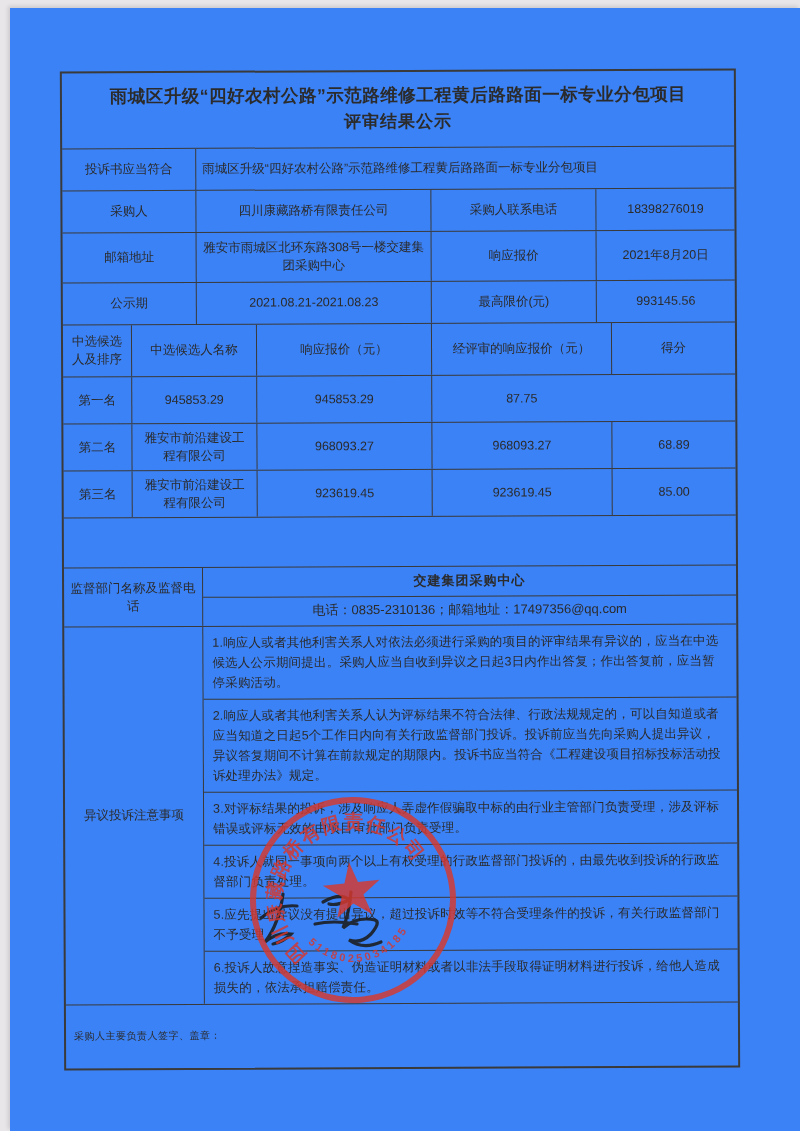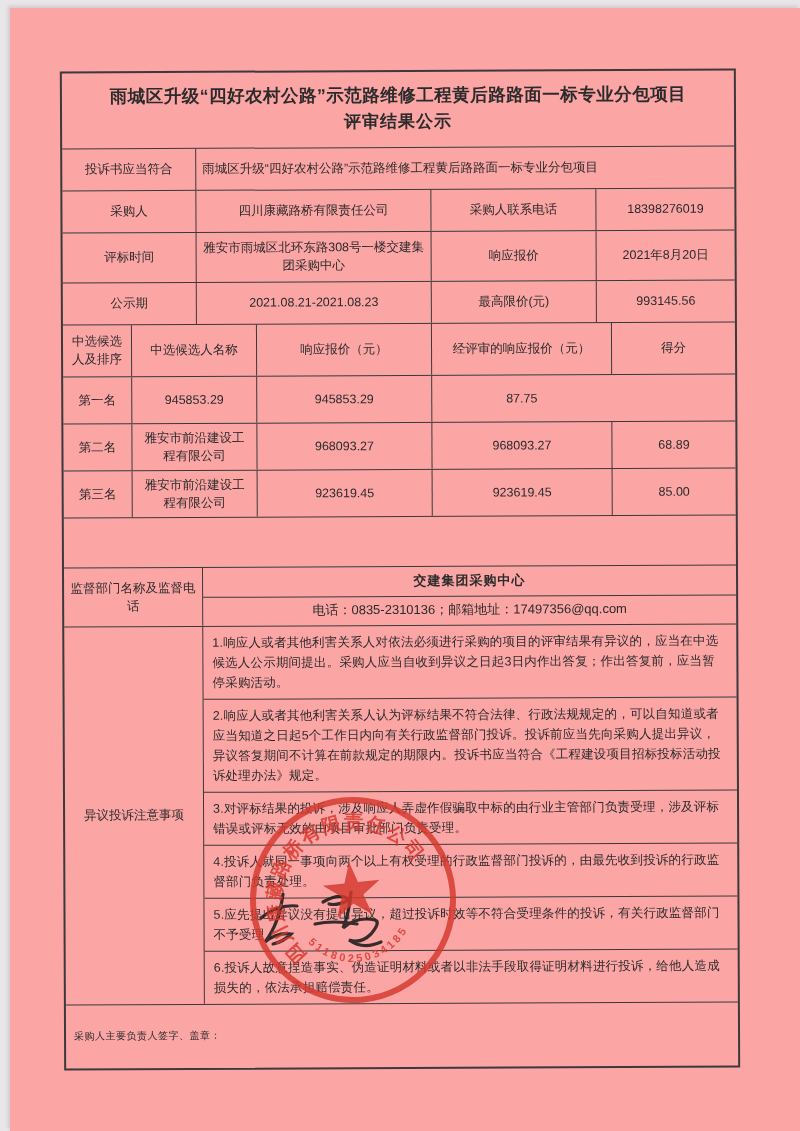--- a/index.html
+++ b/index.html
@@ -6,21 +6,21 @@
   html,body { width:800px; height:1131px; }
   body {
     background:#e9e6e9;
     font-family:"Liberation Sans", sans-serif;
     color:#2b2b2b;
     overflow:hidden;
     position:relative;
   }
   .page {
     position:absolute; left:10px; top:8px; right:0; bottom:0;
-    background:#fca5a5;
+    background:#3b82f6;
     box-shadow:-2px -2px 4px rgba(0,0,0,.12);
   }
   .doc-wrap {
     position:absolute; left:52px; top:62px; width:676px;
     transform:rotate(-0.25deg);
   }
   .doc-table {
     width:676px;
     border:2px solid #3a3a3a;
     background:transparent;
@@ -101,21 +101,21 @@
       </div>
 
       <div class="row g-info4">
         <div class="cell">采购人</div>
         <div class="cell">四川康藏路桥有限责任公司</div>
         <div class="cell">采购人联系电话</div>
         <div class="cell">18398276019</div>
       </div>
 
       <div class="row g-info4 tall">
-        <div class="cell">评标时间</div>
+        <div class="cell">邮箱地址</div>
         <div class="cell">雅安市雨城区北环东路308号一楼交建集团采购中心</div>
         <div class="cell">响应报价</div>
         <div class="cell">2021年8月20日</div>
       </div>
 
       <div class="row g-info4">
         <div class="cell">公示期</div>
         <div class="cell">2021.08.21-2021.08.23</div>
         <div class="cell">最高限价(元)</div>
         <div class="cell">993145.56</div>

